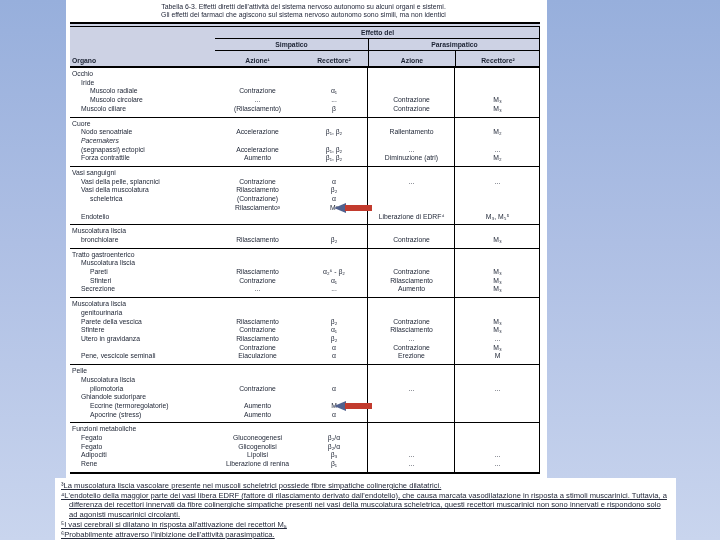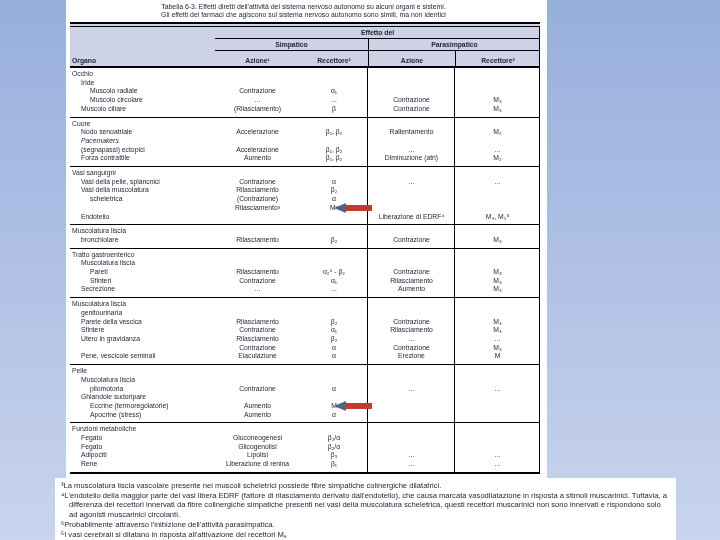--- a/index.html
+++ b/index.html
@@ -40,21 +40,21 @@
   
   .arrow{position:absolute;left:34px;top:50%;transform:translateY(-50%);
          width:38px;height:10px;z-index:5;pointer-events:none;}
   .a-head{position:absolute;left:0;top:0;width:0;height:0;
           border-top:5px solid transparent;border-bottom:5px solid transparent;
           border-right:12px solid #51618e;}
   .a-body{position:absolute;left:11px;top:2px;right:0;height:6px;background:#c23b2e;}
   
   .fnotes{position:absolute;left:55px;top:478px;width:621px;height:62px;background:#ffffff;
           padding:3px 6px;box-sizing:border-box;font-size:7.6px;line-height:9.7px;color:#23283a;}
-  .fn{margin:0;padding-left:8px;text-indent:-8px;}
+  .fn{margin:0;padding-left:8px;text-indent:-8px;text-decoration:underline;}
 </style>
 </head>
 <body>
 
 <div class="slide">
 
   <div class="panel">
 
     <div class="title">
       <div>Tabella 6-3. Effetti diretti dell'attività del sistema nervoso autonomo su alcuni organi e sistemi.</div>
@@ -398,17 +398,17 @@
           <div class="vl vl1"></div>
           <div class="vl vl2"></div>
           <div class="vl vl3"></div>
         </div>
     </div>
   </div>
 
   <div class="fnotes">
       <p class="fn">³La muscolatura liscia vascolare presente nei muscoli scheletrici possiede fibre simpatiche colinergiche dilatatrici.</p>
       <p class="fn">⁴L'endotelio della maggior parte dei vasi libera EDRF (fattore di rilasciamento derivato dall'endotelio), che causa marcata vasodilatazione in risposta a stimoli muscarinici. Tuttavia, a differenza dei recettori innervati da fibre colinergiche simpatiche presenti nei vasi della muscolatura scheletrica, questi recettori muscarinici non sono innervati e rispondono solo ad agonisti muscarinici circolanti.</p>
+      <p class="fn">⁵I vasi cerebrali si dilatano in risposta all'attivazione dei recettori M₅</p>
       <p class="fn">⁶Probabilmente attraverso l'inibizione dell'attività parasimpatica.</p>
-      <p class="fn">⁵I vasi cerebrali si dilatano in risposta all'attivazione dei recettori M₅</p>
     </div>
 
 </div>
 
 </body></html>

